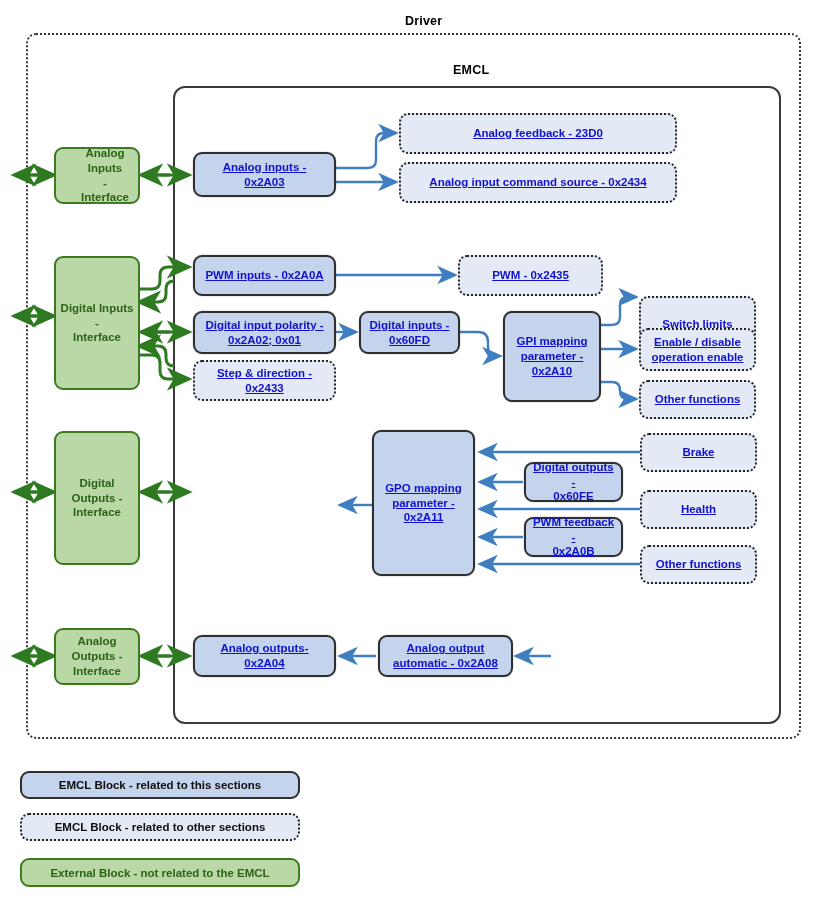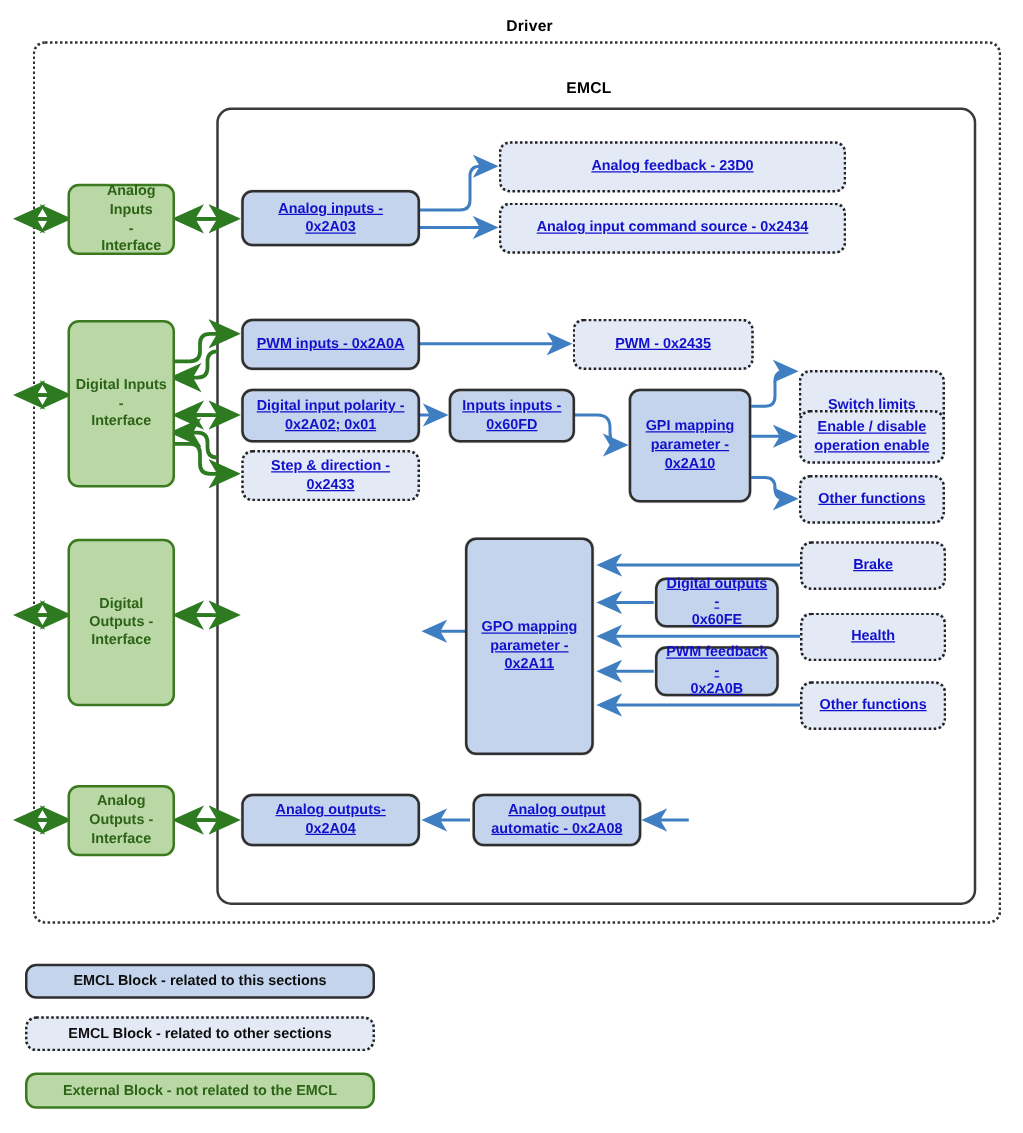--- a/index.html
+++ b/index.html
@@ -260,21 +260,21 @@
   <div class="node n-other" style="left:458px; top:255px; width:145px; height:41px;">
     <span class="lbl" style="white-space:pre-line;">PWM - 0x2435</span>
   </div>
 
   <div class="node n-this" style="left:193px; top:311px; width:143px; height:43px;">
     <span class="lbl" style="white-space:pre-line;">Digital input polarity -
 0x2A02; 0x01</span>
   </div>
 
   <div class="node n-this" style="left:359px; top:311px; width:101px; height:43px;">
-    <span class="lbl" style="white-space:pre-line;">Inputs inputs -
+    <span class="lbl" style="white-space:pre-line;">Digital inputs -
 0x60FD</span>
   </div>
 
   <div class="node n-other" style="left:193px; top:360px; width:143px; height:41px;">
     <span class="lbl" style="white-space:pre-line;">Step &amp; direction -
 0x2433</span>
   </div>
 
   <div class="node n-this" style="left:503px; top:311px; width:98px; height:91px;">
     <span class="lbl" style="white-space:pre-line;">GPI mapping
@@ -289,21 +289,21 @@
   <div class="node n-other" style="left:639px; top:328px; width:117px; height:43px;">
     <span class="lbl" style="white-space:pre-line;">Enable / disable
 operation enable</span>
   </div>
 
   <div class="node n-other" style="left:639px; top:380px; width:117px; height:39px;">
     <span class="lbl" style="white-space:pre-line;">Other functions</span>
   </div>
 
 
-  <div class="node n-this" style="left:372px; top:430px; width:103px; height:174px;">
+  <div class="node n-this" style="left:372px; top:430px; width:103px; height:146px;">
     <span class="lbl" style="white-space:pre-line;">GPO mapping
 parameter -
 0x2A11</span>
   </div>
 
   <div class="node n-other" style="left:640px; top:433px; width:117px; height:39px;">
     <span class="lbl" style="white-space:pre-line;">Brake</span>
   </div>
 
   <div class="node n-this" style="left:524px; top:462px; width:99px; height:40px;">

